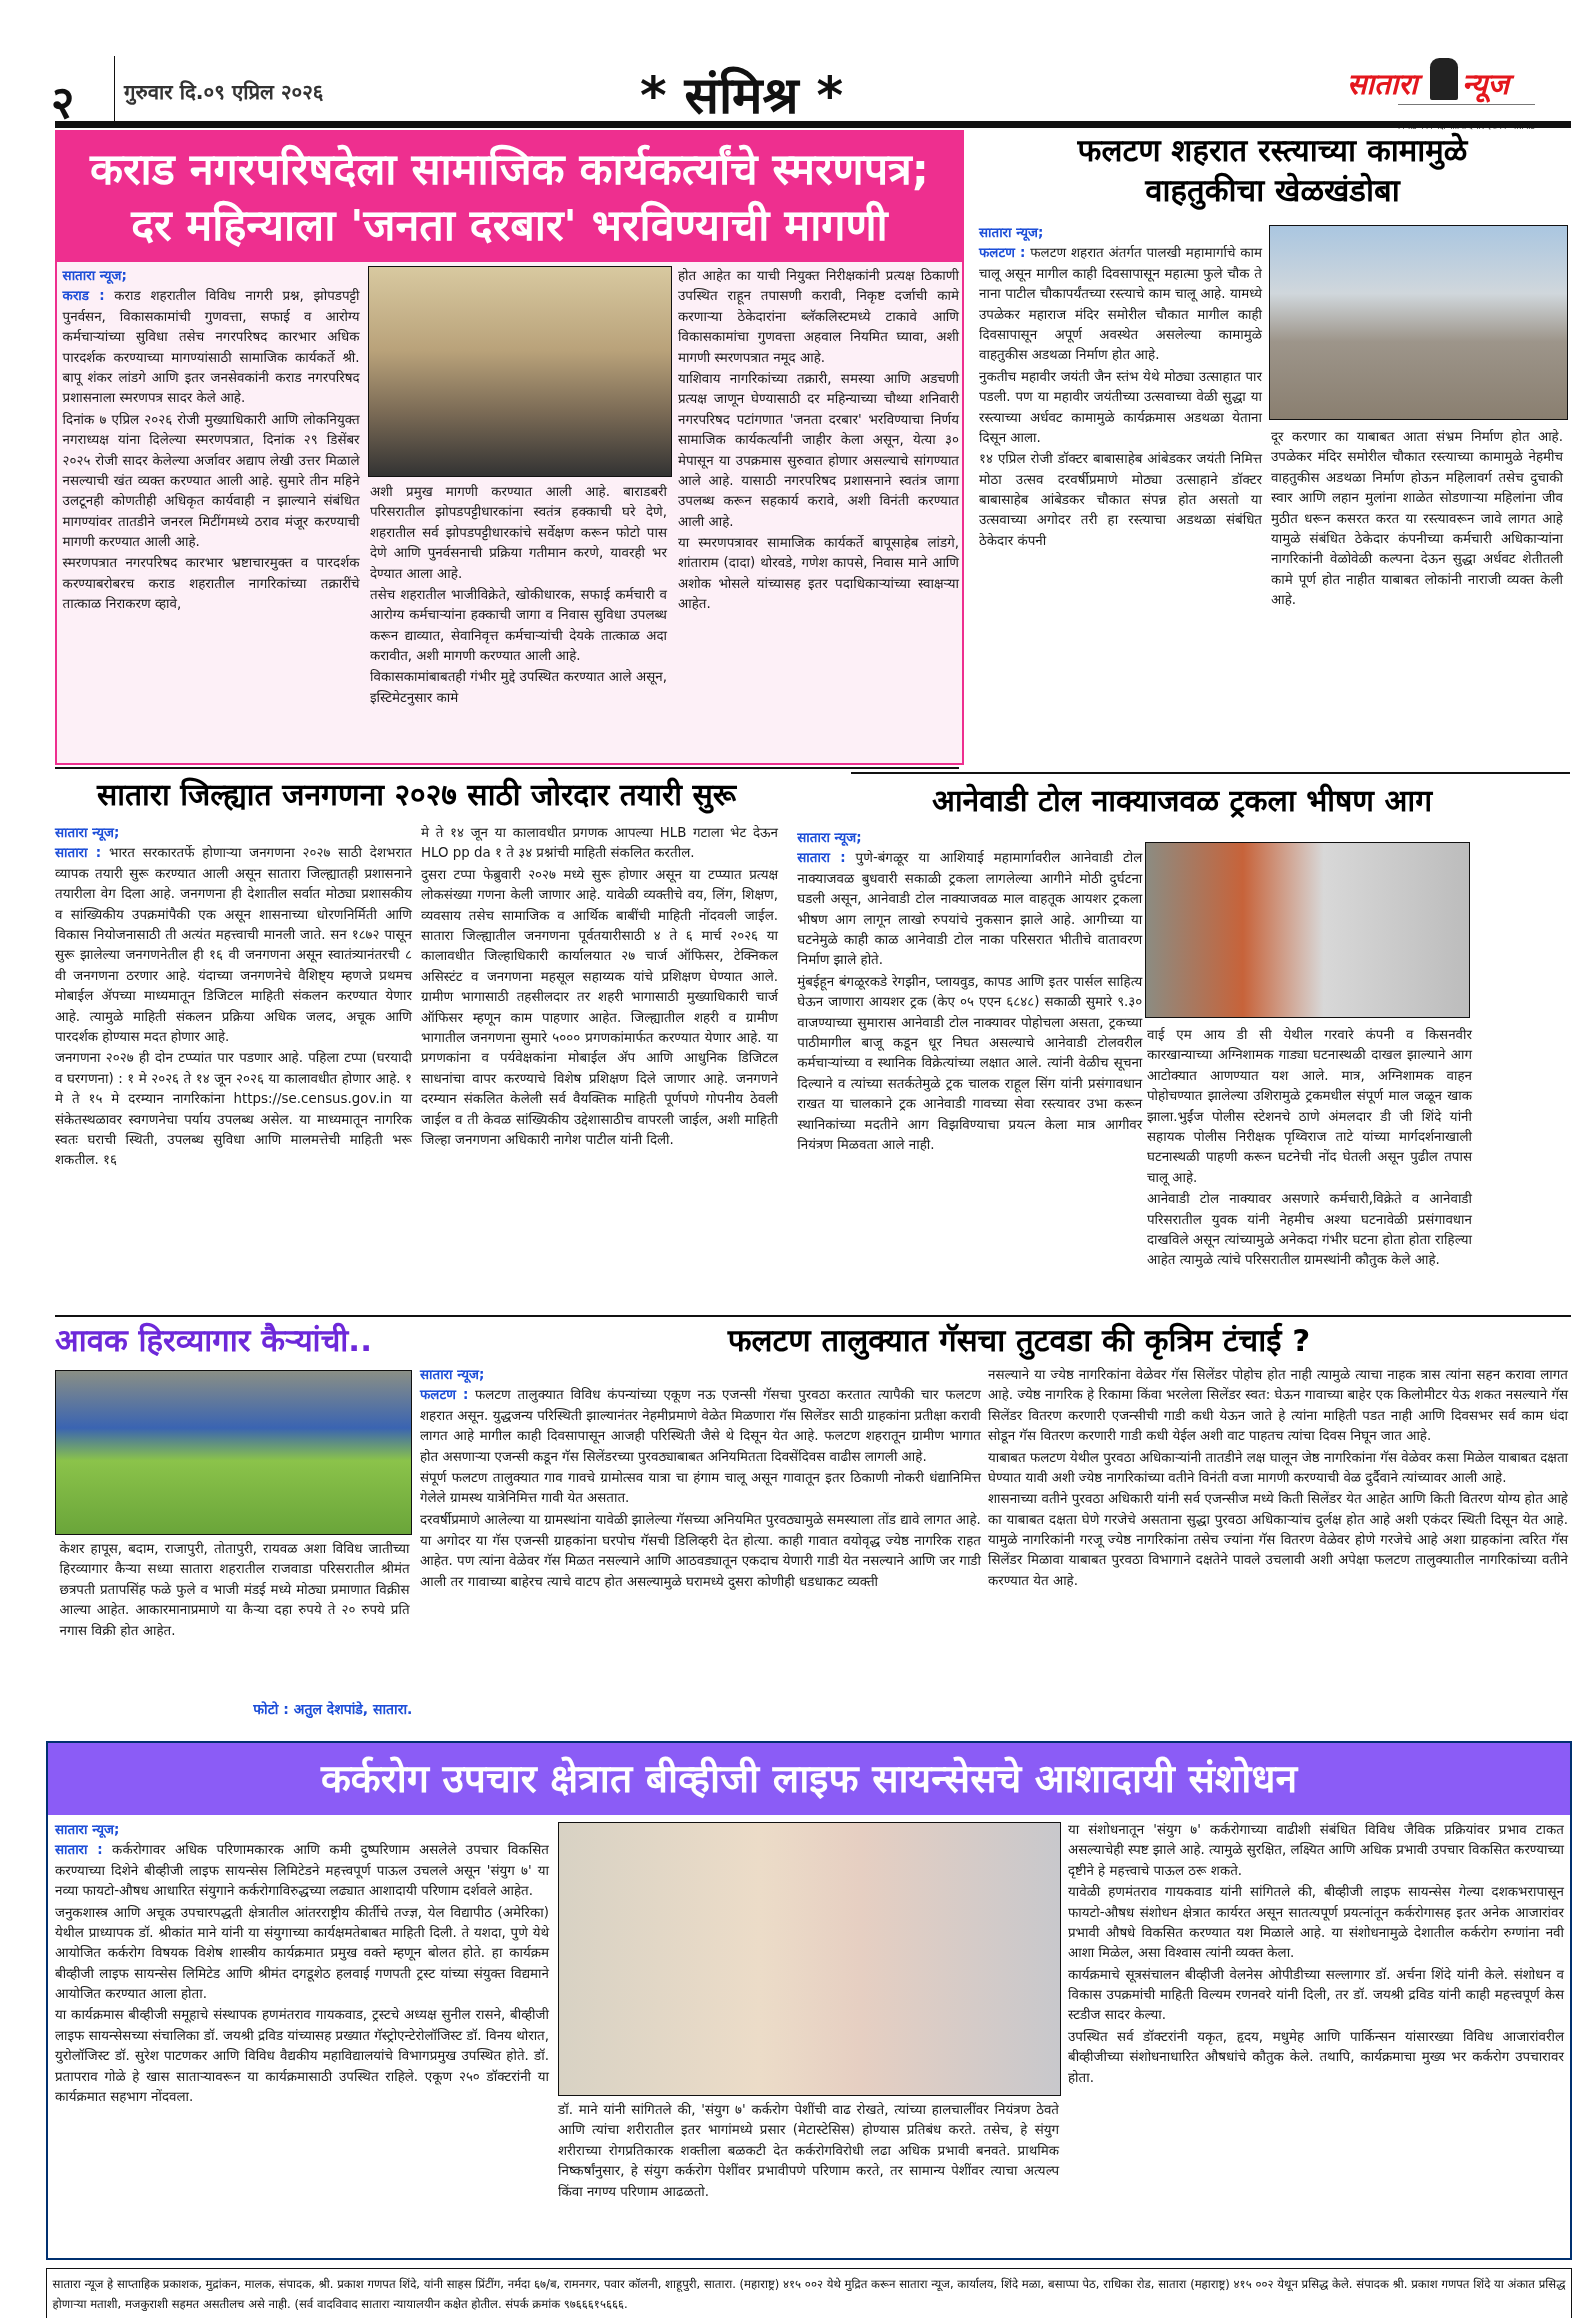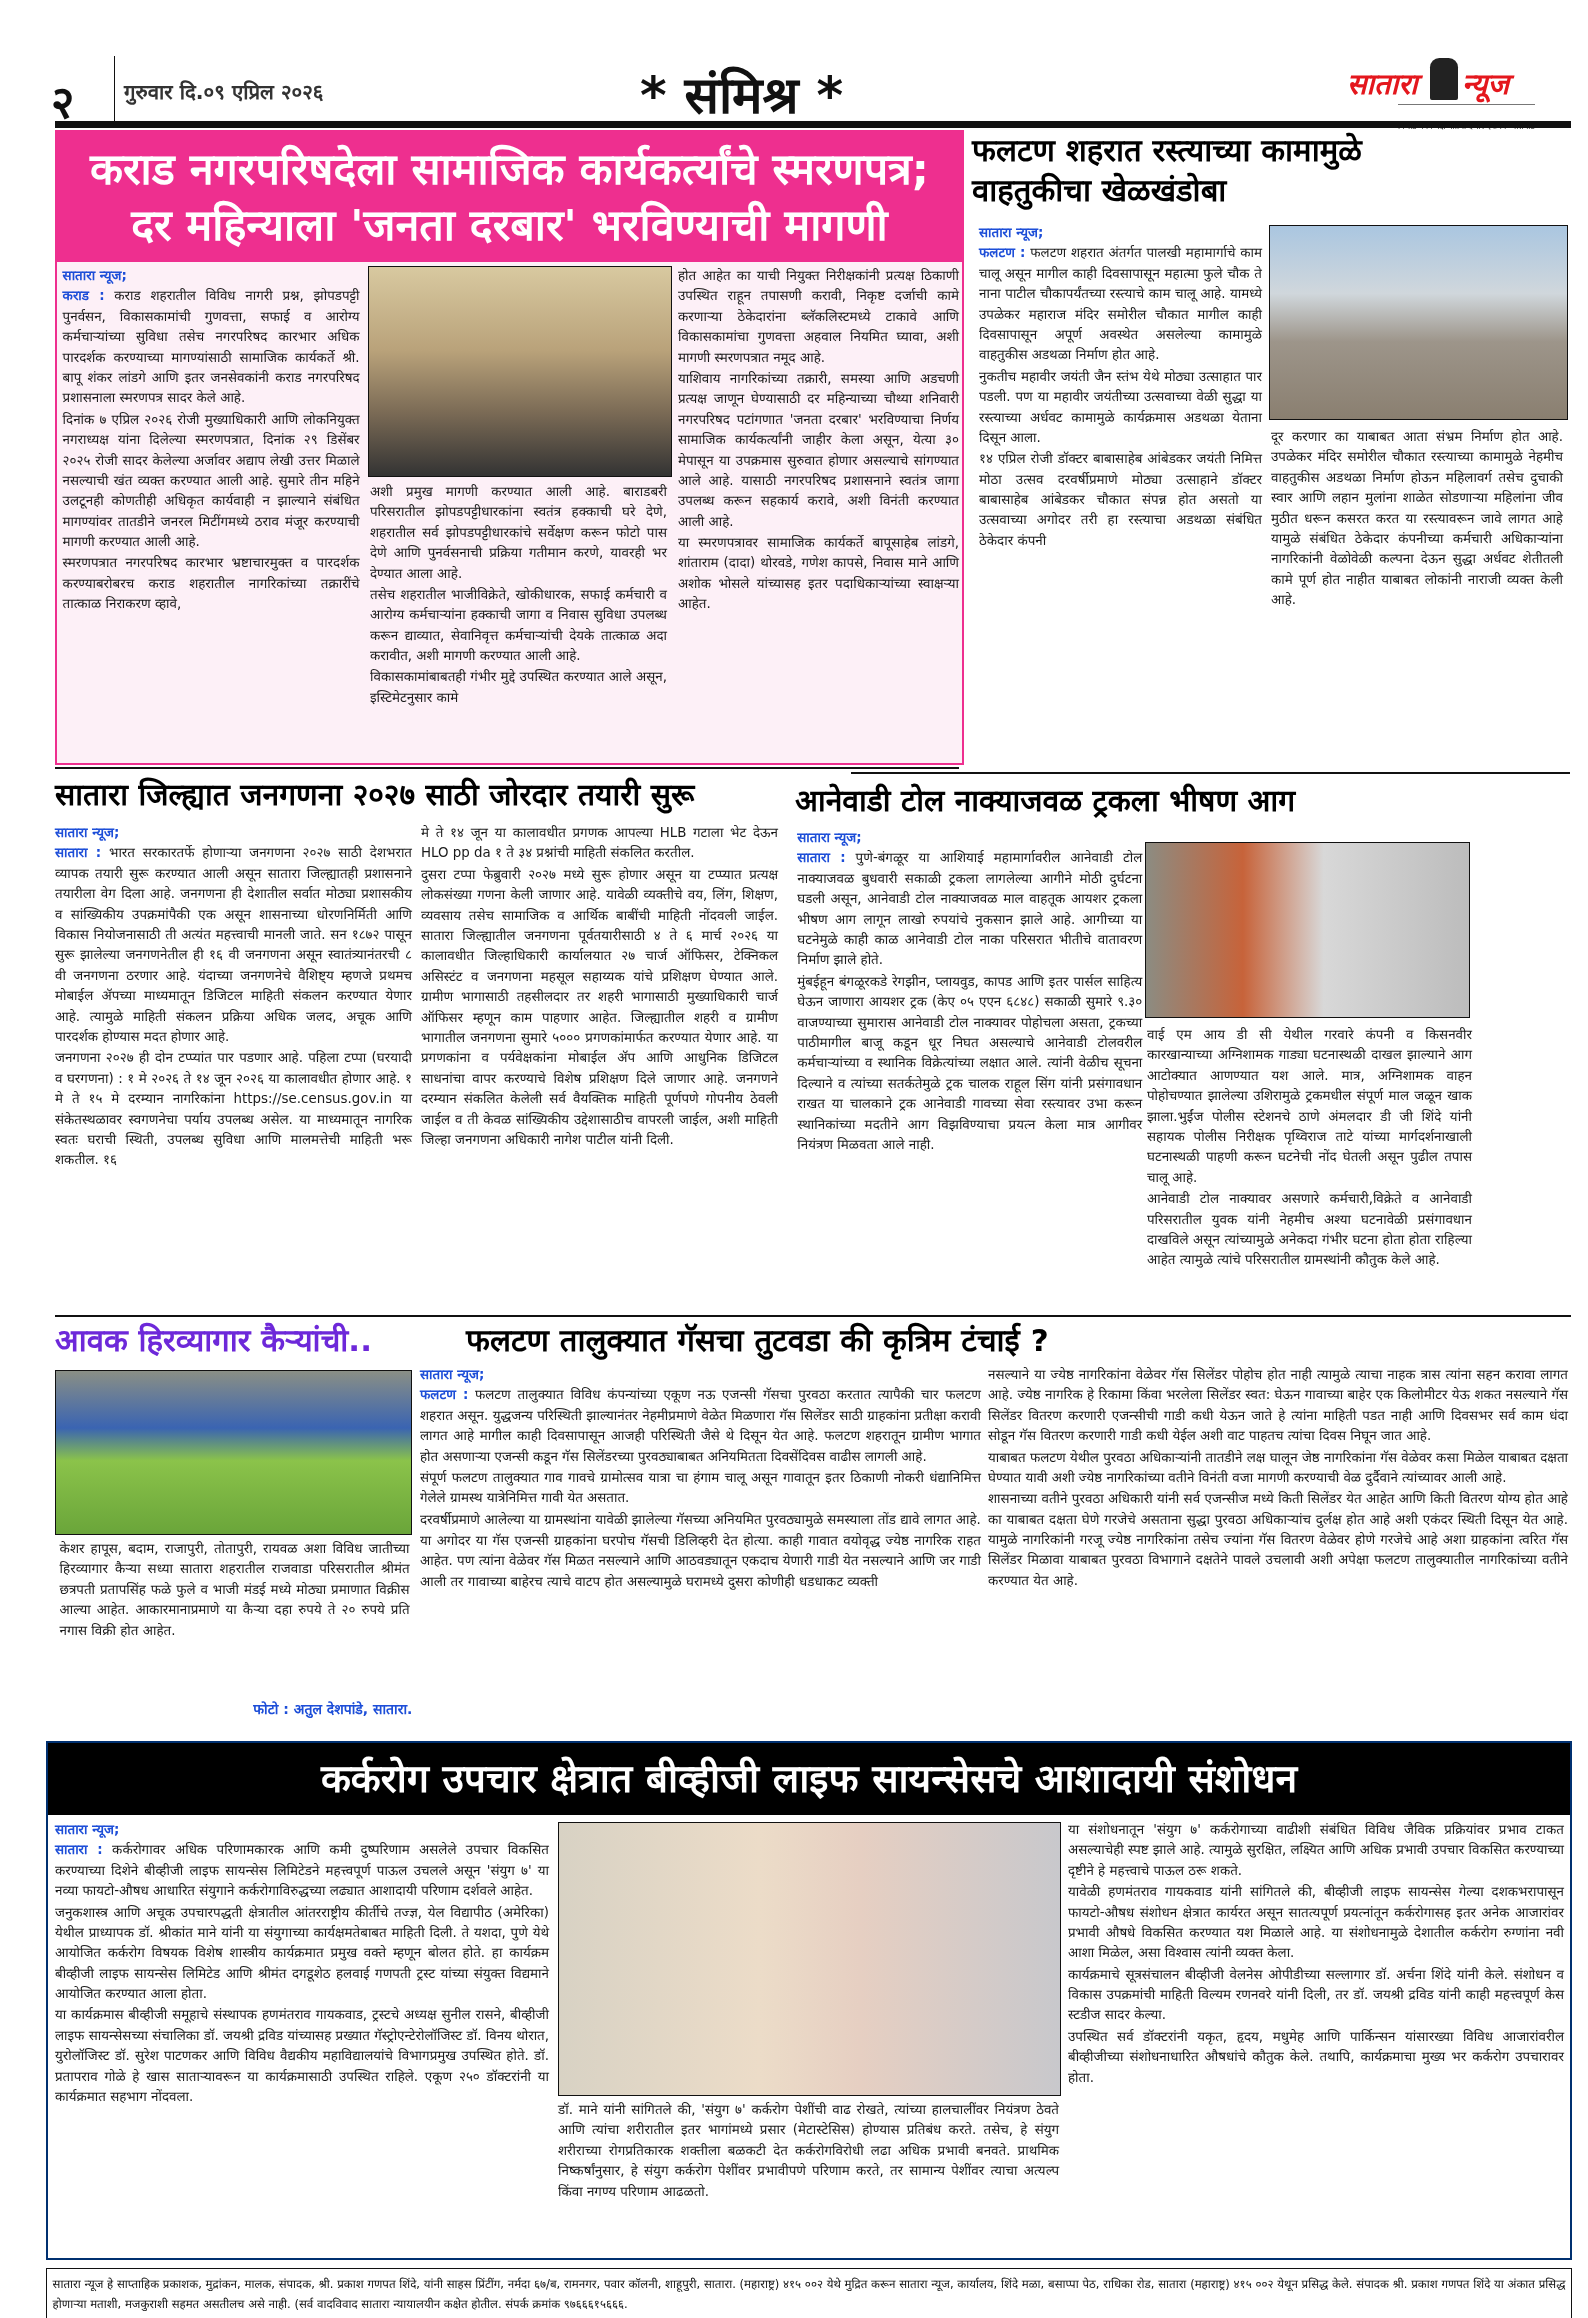--- a/index.html
+++ b/index.html
@@ -1,21 +1,21 @@
 <!DOCTYPE html>
 <html style="font-size:7.4px"><head>
 <meta charset="utf-8">
 <style>
 *{box-sizing:border-box;margin:0;padding:0}
 body{width:1588px;height:2465px;background:#fff;font-family:"DejaVu Sans",sans-serif;color:#111;position:relative;overflow:hidden}
 .abs{position:absolute}
 .p{font-size:13.4px;line-height:20.4px;text-align:justify;color:#1a1a1a}
 .p p{margin-bottom:0.9px}
 .by{color:#1d4ed8;font-weight:bold}
-.hd{font-weight:bold;color:#000;text-align:left}
+.hd{font-weight:bold;color:#000;text-align:center}
 .ph{background:#8a8a8a;border:1.9px solid #111;overflow:hidden}
 .rule{background:#111}
 </style>
 </head>
 <body>
 
 <div class="abs" style="left:0;top:0;width:1588px;height:123px">
   <div class="abs" style="left:51px;top:70px;font-size:45px;font-weight:bold">२</div>
   <div class="abs" style="left:114px;top:56px;width:1.4px;height:70px;background:#111"></div>
   <div class="abs" style="left:124px;top:77px;font-size:20.4px;font-weight:bold;color:#333">गुरुवार दि.०९ एप्रिल २०२६</div>
@@ -115,21 +115,21 @@
     <p>या अगोदर या गॅस एजन्सी ग्राहकांना घरपोच गॅसची डिलिव्हरी देत होत्या. काही गावात वयोवृद्ध ज्येष्ठ नागरिक राहत आहेत. पण त्यांना वेळेवर गॅस मिळत नसल्याने आणि आठवड्यातून एकदाच येणारी गाडी येत नसल्याने आणि जर गाडी आली तर गावाच्या बाहेरच त्याचे वाटप होत असल्यामुळे घरामध्ये दुसरा कोणीही धडधाकट व्यक्ती</p>
   </div>
   <div class="abs p" style="left:568px;top:46px;width:580px">
     <p>नसल्याने या ज्येष्ठ नागरिकांना वेळेवर गॅस सिलेंडर पोहोच होत नाही त्यामुळे त्याचा नाहक त्रास त्यांना सहन करावा लागत आहे. ज्येष्ठ नागरिक हे रिकामा किंवा भरलेला सिलेंडर स्वत: घेऊन गावाच्या बाहेर एक किलोमीटर येऊ शकत नसल्याने गॅस सिलेंडर वितरण करणारी एजन्सीची गाडी कधी येऊन जाते हे त्यांना माहिती पडत नाही आणि दिवसभर सर्व काम धंदा सोडून गॅस वितरण करणारी गाडी कधी येईल अशी वाट पाहतच त्यांचा दिवस निघून जात आहे.</p>
     <p>याबाबत फलटण येथील पुरवठा अधिकाऱ्यांनी तातडीने लक्ष घालून जेष्ठ नागरिकांना गॅस वेळेवर कसा मिळेल याबाबत दक्षता घेण्यात यावी अशी ज्येष्ठ नागरिकांच्या वतीने विनंती वजा मागणी करण्याची वेळ दुर्दैवाने त्यांच्यावर आली आहे.</p>
     <p>शासनाच्या वतीने पुरवठा अधिकारी यांनी सर्व एजन्सीज मध्ये किती सिलेंडर येत आहेत आणि किती वितरण योग्य होत आहे का याबाबत दक्षता घेणे गरजेचे असताना सुद्धा पुरवठा अधिकाऱ्यांच दुर्लक्ष होत आहे अशी एकंदर स्थिती दिसून येत आहे. यामुळे नागरिकांनी गरजू ज्येष्ठ नागरिकांना तसेच ज्यांना गॅस वितरण वेळेवर होणे गरजेचे आहे अशा ग्राहकांना त्वरित गॅस सिलेंडर मिळावा याबाबत पुरवठा विभागाने दक्षतेने पावले उचलावी अशी अपेक्षा फलटण तालुक्यातील नागरिकांच्या वतीने करण्यात येत आहे.</p>
   </div>
 </div>
 
 <div class="abs" style="left:46px;top:1741px;width:1526px;height:519px;border:2.3px solid #003070">
-  <div style="background:#000000;height:72px;text-align:center">
+  <div style="background:#8b5cf6;height:72px;text-align:center">
     <div style="font-size:39px;font-weight:bold;color:#fff;line-height:72px">कर्करोग उपचार क्षेत्रात बीव्हीजी लाइफ सायन्सेसचे आशादायी संशोधन</div>
   </div>
   <div class="abs p" style="left:7px;top:77px;width:494px">
     <div class="by">सातारा न्यूज;</div>
     <p><span class="by">सातारा :</span> <span>कर्करोगावर अधिक परिणामकारक आणि कमी दुष्परिणाम असलेले उपचार विकसित करण्याच्या दिशेने बीव्हीजी लाइफ सायन्सेस लिमिटेडने महत्त्वपूर्ण पाऊल उचलले असून 'संयुग ७' या नव्या फायटो-औषध आधारित संयुगाने कर्करोगाविरुद्धच्या लढ्यात आशादायी परिणाम दर्शवले आहेत.</span></p>
     <p>जनुकशास्त्र आणि अचूक उपचारपद्धती क्षेत्रातील आंतरराष्ट्रीय कीर्तीचे तज्ज्ञ, येल विद्यापीठ (अमेरिका) येथील प्राध्यापक डॉ. श्रीकांत माने यांनी या संयुगाच्या कार्यक्षमतेबाबत माहिती दिली. ते यशदा, पुणे येथे आयोजित कर्करोग विषयक विशेष शास्त्रीय कार्यक्रमात प्रमुख वक्ते म्हणून बोलत होते. हा कार्यक्रम बीव्हीजी लाइफ सायन्सेस लिमिटेड आणि श्रीमंत दगडूशेठ हलवाई गणपती ट्रस्ट यांच्या संयुक्त विद्यमाने आयोजित करण्यात आला होता.</p>
     <p>या कार्यक्रमास बीव्हीजी समूहाचे संस्थापक हणमंतराव गायकवाड, ट्रस्टचे अध्यक्ष सुनील रासने, बीव्हीजी लाइफ सायन्सेसच्या संचालिका डॉ. जयश्री द्रविड यांच्यासह प्रख्यात गॅस्ट्रोएन्टेरोलॉजिस्ट डॉ. विनय थोरात, युरोलॉजिस्ट डॉ. सुरेश पाटणकर आणि विविध वैद्यकीय महाविद्यालयांचे विभागप्रमुख उपस्थित होते. डॉ. प्रतापराव गोळे हे खास साताऱ्यावरून या कार्यक्रमासाठी उपस्थित राहिले. एकूण २५० डॉक्टरांनी या कार्यक्रमात सहभाग नोंदवला.</p>
   </div>
   <div class="abs ph" style="left:510px;top:79px;width:503px;height:274px;background:linear-gradient(90deg,#d8d2c4 0%,#ecdcc8 40%,#e6cfc2 60%,#c8c8cc 100%)"></div>
   <div class="abs p" style="left:510px;top:357px;width:501px">

